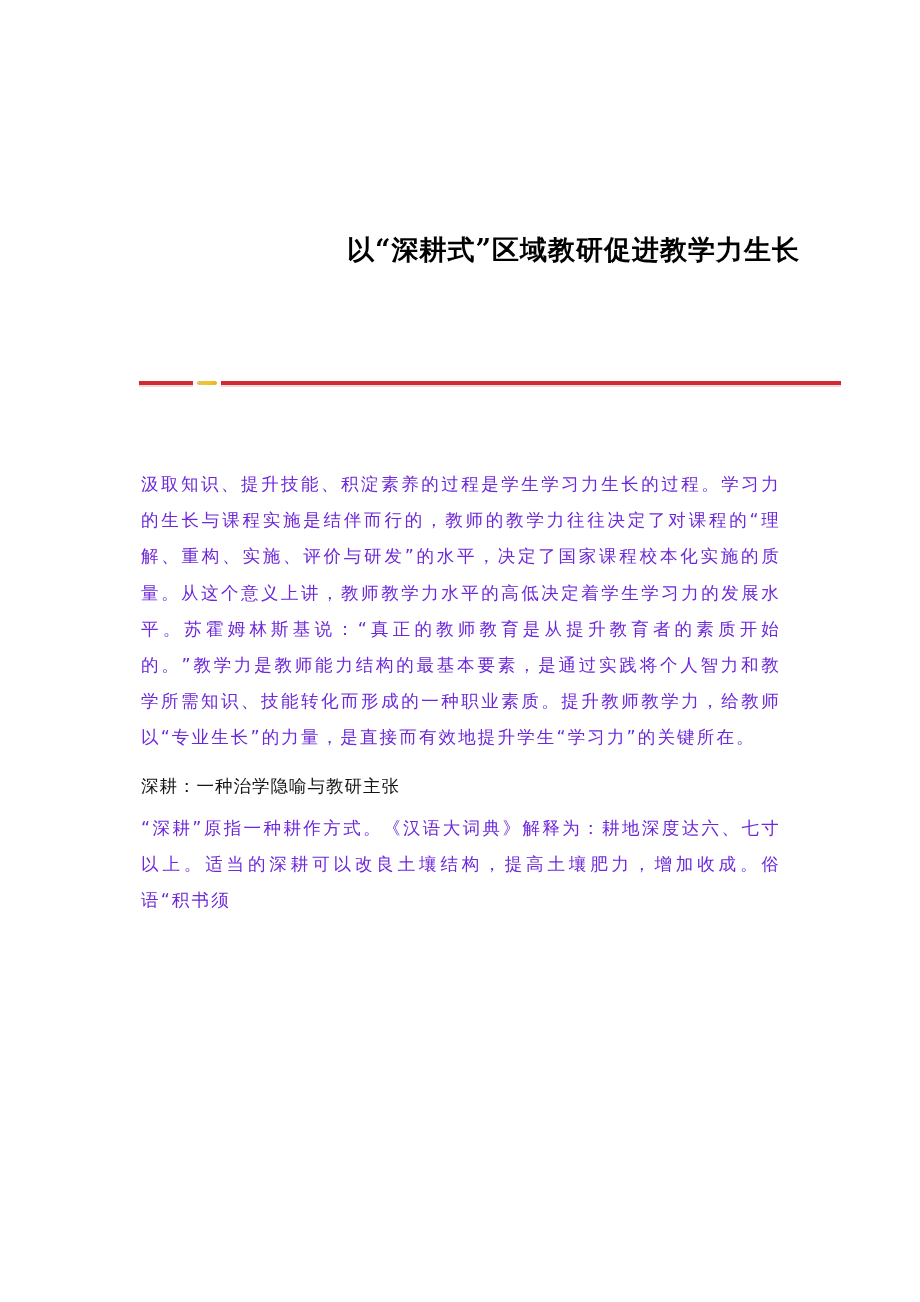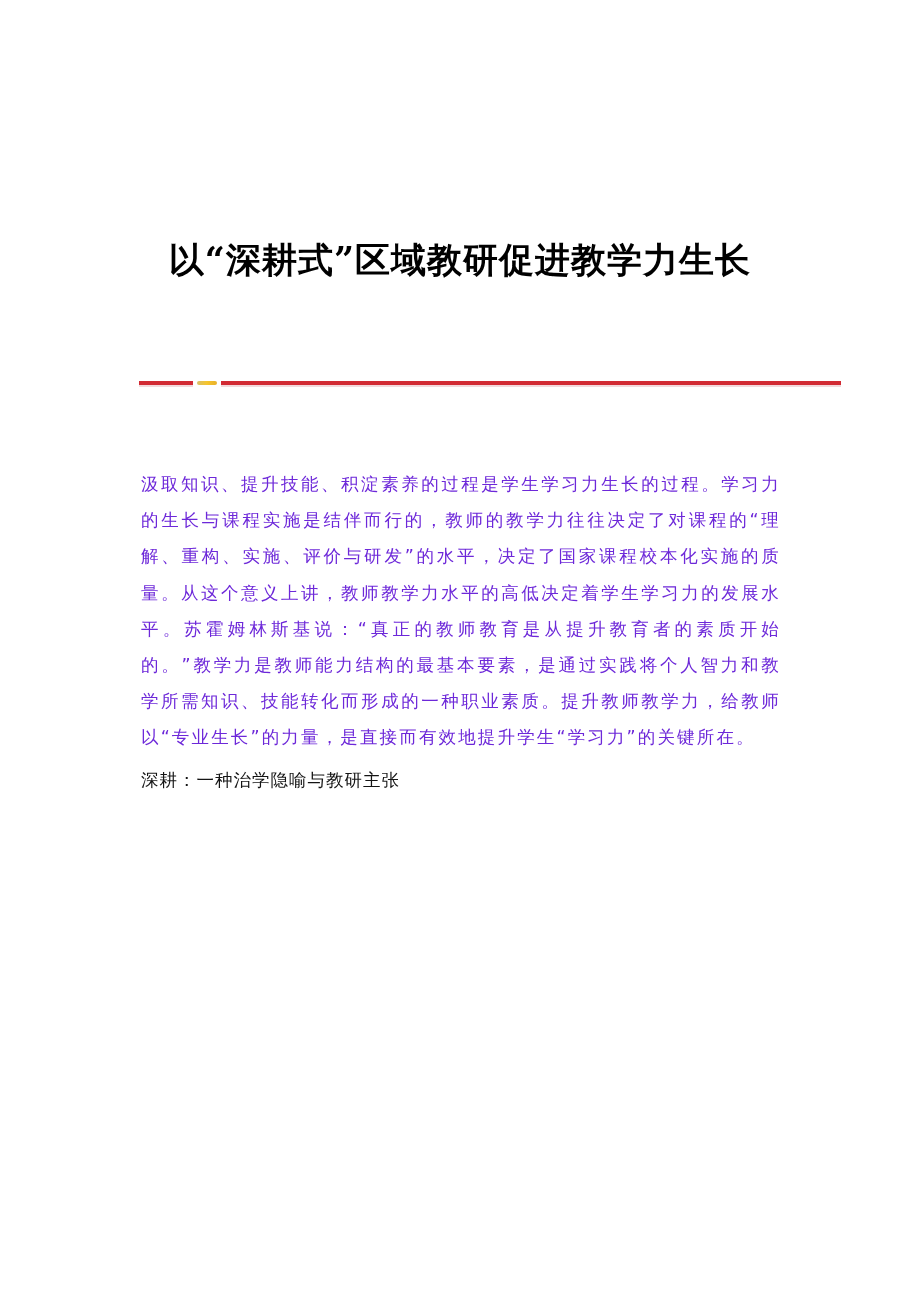--- a/index.html
+++ b/index.html
@@ -1,19 +1,19 @@
 <!DOCTYPE html>
 <html><head>
 <meta charset="utf-8">
 <style>
   html, body { margin: 0; padding: 0; background: #ffffff; }
   body { width: 920px; height: 1302px; position: relative; overflow: hidden;
          font-family: "DejaVu Sans", "Liberation Sans", sans-serif; color: #111; }
-  .title { position: absolute; left: 120px; top: 214px; width: 680px; text-align: center;
-           font-family: "DejaVu Serif", "Liberation Serif", serif; font-size: 35px;
+  .title { position: absolute; left: 120px; top: 214px; width: 680px; text-align: right;
+           font-family: "DejaVu Serif", "Liberation Serif", serif; font-size: 27px;
            letter-spacing: 1px; color: #000; white-space: nowrap; }
   .divider { position: absolute; top: 381px; left: 139px; width: 702px; height: 6px; }
   .seg { position: absolute; top: 0; height: 4px; background: #d22a33; }
   .seg-shadow { position: absolute; top: 4px; height: 2px; background: #f2d9dc; }
   .pill { position: absolute; top: 0; height: 4px; border-radius: 2px;
           background: linear-gradient(90deg, #d9c06a, #f6c52c, #e8b02a); }
   .body { position: absolute; left: 141px; top: 466px; width: 640px; }
   .para { margin: 0; font-size: 17.5px; line-height: 36.2px; letter-spacing: 2.15px;
           color: #6d28d9; text-align: justify; text-align-last: left; }
   .para + .para { margin-top: 6px; }
@@ -28,15 +28,16 @@
   <div class="divider">
     <div class="seg" style="left:0;width:54px;"></div>
     <div class="seg-shadow" style="left:0;width:54px;"></div>
     <div class="pill" style="left:58px;width:20px;"></div>
     <div class="seg" style="left:82px;width:620px;"></div>
     <div class="seg-shadow" style="left:82px;width:620px;"></div>
   </div>
 
   <div class="body">
     <p class="para">汲取知识、提升技能、积淀素养的过程是学生学习力生长的过程。学习力的生长与课程实施是结伴而行的，教师的教学力往往决定了对课程的“理解、重构、实施、评价与研发”的水平，决定了国家课程校本化实施的质量。从这个意义上讲，教师教学力水平的高低决定着学生学习力的发展水平。苏霍姆林斯基说：“真正的教师教育是从提升教育者的素质开始的。”教学力是教师能力结构的最基本要素，是通过实践将个人智力和教学所需知识、技能转化而形成的一种职业素质。提升教师教学力，给教师以“专业生长”的力量，是直接而有效地提升学生“学习力”的关键所在。</p>
-    <p class="heading" style="margin-top:6px;">深耕：一种治学隐喻与教研主张</p>
+    <p class="heading" style="margin-top:12px;">深耕：一种治学隐喻与教研主张</p>
+    <p class="para" style="margin-top:6px;">“深耕”原指一种耕作方式。《汉语大词典》解释为：耕地深度达六、七寸以上。适当的深耕可以改良土壤结构，提高土壤肥力，增加收成。俗语“积书须</p>
   </div>
 </div>
 
 </body></html>

